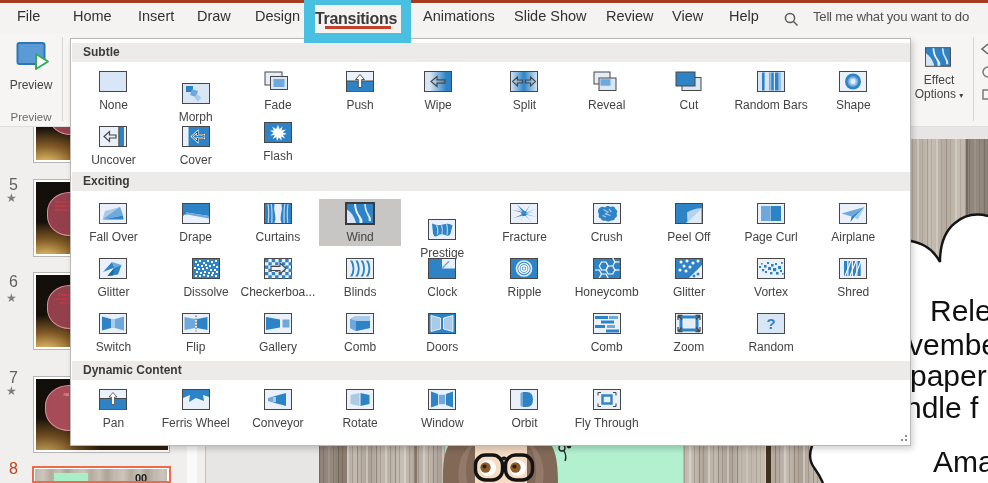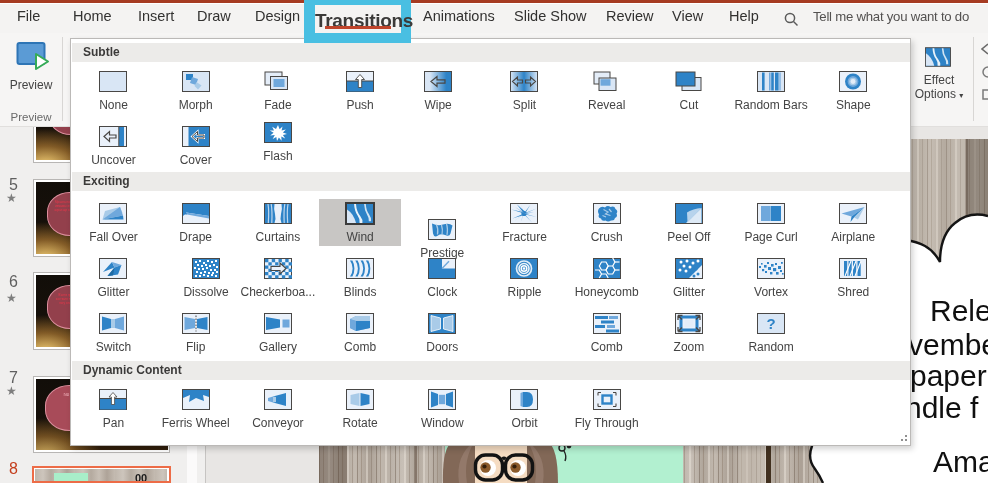--- a/index.html
+++ b/index.html
@@ -6,21 +6,21 @@
 .abs { position:absolute; }
 
 
 #redstrip { left:0; top:0; width:988px; height:3px; background:#A63B22; }
 #menubar { left:0; top:4px; width:988px; height:29px; background:#F4F3F2; }
 .mitem { position:absolute; top:8px; font-size:14.5px; color:#323130; white-space:nowrap; }
 
 
 #cyanbox { left:304px; top:0; width:107px; height:43px; background:#49BFE2; }
 #cyaninner { left:315px; top:5px; width:86px; height:28px; background:#F4F3F2; }
-#transtab { left:315px; top:9.5px; width:86px; text-align:right; font-size:19px; font-weight:bold; color:#3B3A39; letter-spacing:-0.3px; }
+#transtab { left:315px; top:9.5px; width:86px; text-align:left; font-size:16px; font-weight:bold; color:#3B3A39; letter-spacing:-0.3px; }
 #transul { left:325px; top:26px; width:66px; height:3px; background:#C0442B; }
 
 
 #ribbon { left:0; top:33px; width:988px; height:94px; background:#F6F5F4; border-bottom:1px solid #E1DFDD; }
 .vsep { position:absolute; width:1px; background:#D8D6D4; }
 #prevlab, #prevgrp { position:absolute; text-align:center; color:#444; }
 
 
 #panel { left:70px; top:38px; width:841px; height:408px; background:#fff; border:1px solid #BBB9B7; box-shadow:2px 3px 6px rgba(0,0,0,0.18); }
 .band { position:absolute; left:1px; width:838px; height:19px; background:#ECEBE9; font-size:12px; font-weight:bold; color:#3B3A39; line-height:19px; padding-left:11px; }
@@ -197,21 +197,21 @@
   <div class="abs" style="left:591px;top:220px;font-size:30px;color:#101010">paper</div>
   <div class="abs" style="left:586px;top:252px;font-size:30px;color:#101010">ndle f</div>
   <div class="abs" style="left:614px;top:306px;font-size:30px;color:#101010">Ama</div>
 </div>
 
 <div class="abs" id="panel">
 <div class="band" style="top:4.0px">Subtle</div>
 <div class="cell" style="left:1.4px;top:28.0px"><div class="ibox"><svg width="28" height="21" viewBox="0 0 28 21" style="">
             <rect x="0.5" y="0.5" width="27" height="20" fill="#D9E6F5" stroke="#494745" stroke-width="1"></rect>
           </svg></div><div class="lab">None</div></div>
-<div class="cell" style="left:83.6px;top:28.0px"><div class="ibox"><svg width="28" height="21" viewBox="0 0 28 21" style="">
+<div class="cell" style="left:83.6px;top:40px"><div class="ibox"><svg width="28" height="21" viewBox="0 0 28 21" style="">
             <rect x="0.5" y="0.5" width="27" height="20" fill="#D9E6F5" stroke="#494745" stroke-width="1"></rect>
             <path d="M4 3 L11 3 L11 9 L4 9 Z" fill="#2E83C7"></path>
             <path d="M10 6 L16 8 L14 14 L8 12 Z" fill="#6FA8DC"></path>
             <path d="M14.5 11 L19.5 14.5 L16 18.5 L12.5 15 Z" fill="#A9CBE8"></path>
           </svg></div><div class="lab">Morph</div></div>
 <div class="cell" style="left:165.8px;top:28.0px"><div class="ibox"><svg width="28" height="21" viewBox="0 0 28 21" style="">
             <rect x="1" y="1" width="17" height="13" fill="#E4EDf8" stroke="#494745"></rect>
             <rect x="6.5" y="5.5" width="17" height="13" fill="#D9E6F5" stroke="#494745"></rect>
             <rect x="9.5" y="8" width="11" height="8" fill="#6FA8DC"></rect>
           </svg></div><div class="lab">Fade</div></div>

